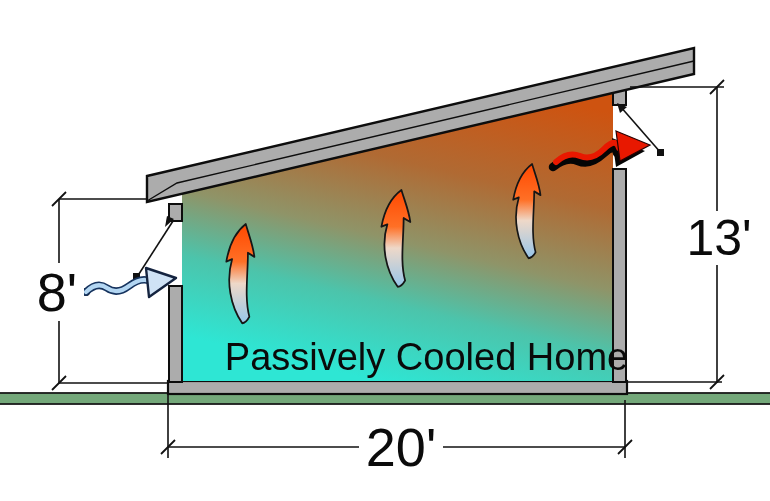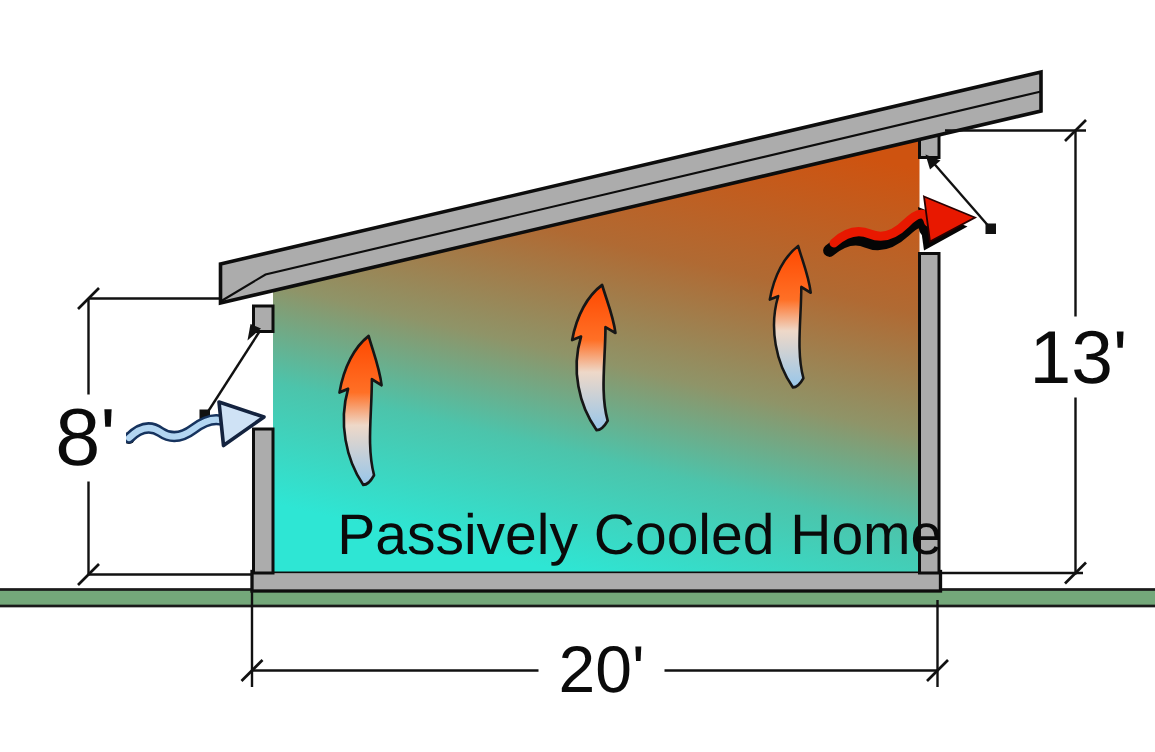--- a/index.html
+++ b/index.html
@@ -8,21 +8,21 @@
     background:#ffffff;font-family:"Liberation Sans",sans-serif;
   }
   #stage svg{position:absolute;left:0;top:0;}
   .dim-label{
     position:absolute;display:flex;align-items:center;justify-content:center;
     background:#ffffff;color:#0b0b0b;z-index:5;line-height:1;
     font-family:"Liberation Sans",sans-serif;
   }
   #label-left{left:30px;top:263px;width:54px;height:58px;font-size:54px;}
   #label-right{left:683px;top:211px;width:72px;height:54px;font-size:50px;}
-  #label-width{left:359px;top:420px;width:84px;height:54px;font-size:44px;}
+  #label-width{left:359px;top:420px;width:84px;height:54px;font-size:54px;}
   #label-title{
     position:absolute;left:183px;top:334px;width:431px;height:46px;
     display:flex;align-items:center;justify-content:center;
     background:transparent;color:#0a0a0a;font-size:38px;z-index:4;
     font-family:"Liberation Sans",sans-serif;white-space:nowrap;padding-left:28px;
   }
 </style>
 </head>
 <body>
 

